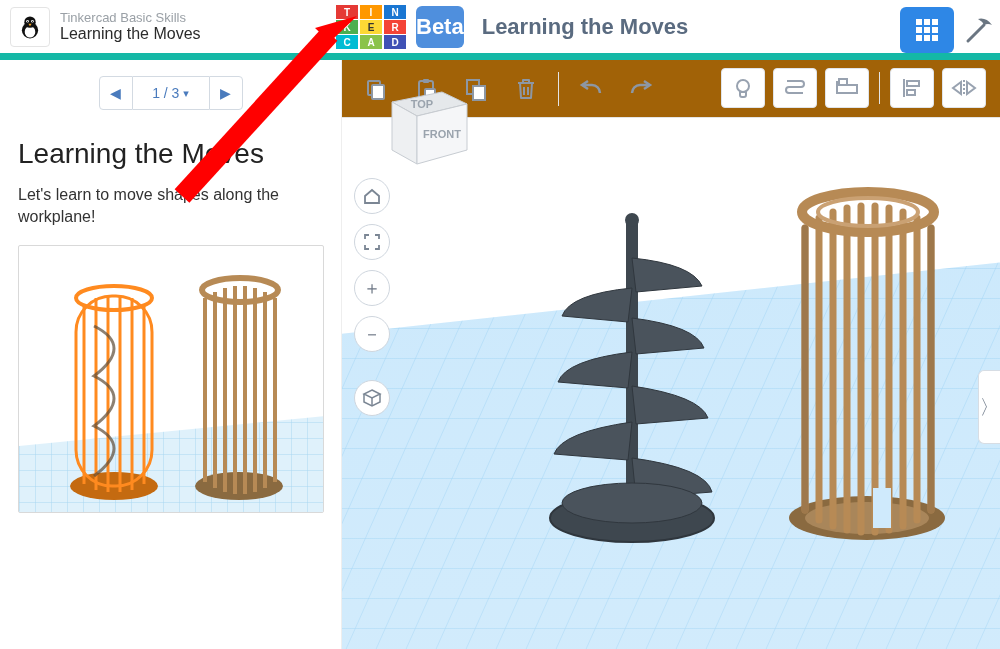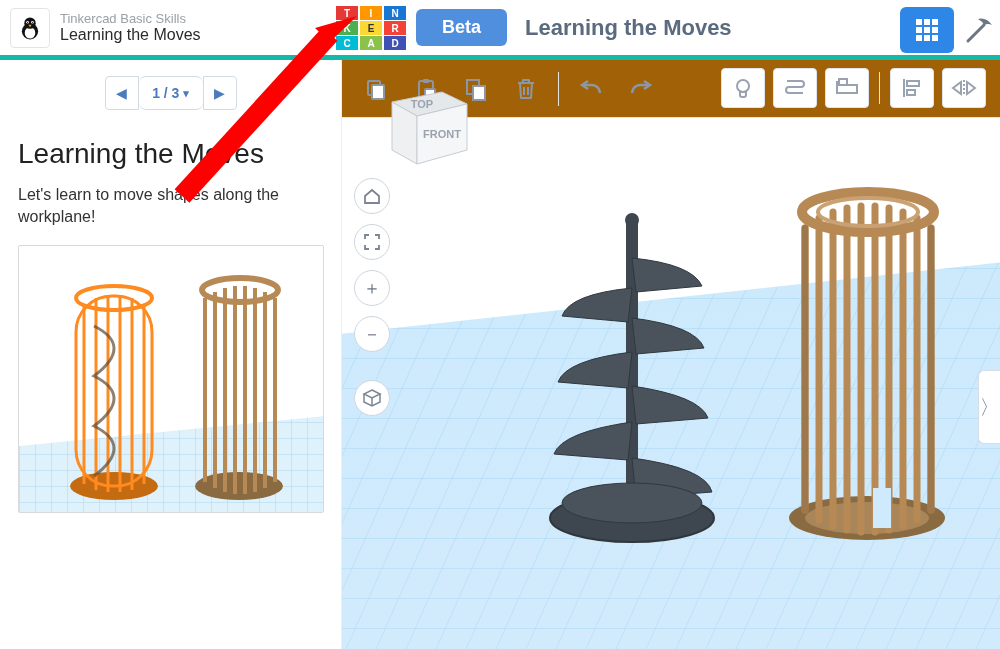--- a/index.html
+++ b/index.html
@@ -7,21 +7,21 @@
     font-family: -apple-system, BlinkMacSystemFont, "Segoe UI", Helvetica, Arial, sans-serif;
     background: #fff;
     width: 1000px;
     height: 649px;
     overflow: hidden;
     position: relative;
   }
   
   .header {
     height: 60px;
-    border-bottom: 5px solid #14b8a6;
+    border-bottom: 7px solid #14b8a6;
     display: flex;
     align-items: center;
   }
   .header-left {
     width: 332px;
     height: 100%;
     display: flex;
     align-items: center;
     padding: 0 10px;
   }
@@ -45,22 +45,22 @@
     height: 100%;
     display: flex;
     align-items: center;
     padding-left: 4px;
   }
   .tinker-logo { width: 72px; height: 44px; margin-right: 8px; }
   .beta-pill {
     background: #4f8fdd;
     color: #fff;
     font-weight: 600;
-    font-size: 18px;
-    padding: 8px 26px;
+    font-size: 22px;
+    padding: 8px 0;
     border-radius: 6px;
     margin-right: 18px;
   }
   .doc-title { font-size: 22px; color: #5a6b80; font-weight: 600; }
 
   .header-far {
     position: absolute;
     right: 0; top: 0;
     height: 60px;
     display: flex;
@@ -100,21 +100,21 @@
     border: 1px solid #d3dae2;
     height: 34px;
     display: flex; align-items: center; justify-content: center;
     color: #4a7bbd;
     font-size: 14px;
     background: #fff;
   }
   .pager-btn { width: 34px; }
   .pager-btn:first-child { border-radius: 4px 0 0 4px; }
   .pager-btn:last-child  { border-radius: 0 4px 4px 0; }
-  .pager-mid { width: 64px; border-left: none; border-right: none; font-weight: 700; border-radius: 7px; }
+  .pager-mid { width: 76px; border-left: none; border-right: none; font-weight: 400; }
   .lesson-title { font-size: 28px; color: #222; font-weight: 400; margin-bottom: 14px; }
   .lesson-body { font-size: 16px; color: #333; line-height: 1.35; margin-bottom: 18px; }
 
   .thumb {
     border: 1px solid #d9d9d9;
     border-radius: 2px;
     width: 306px;
     height: 268px;
     position: relative;
     overflow: hidden;

